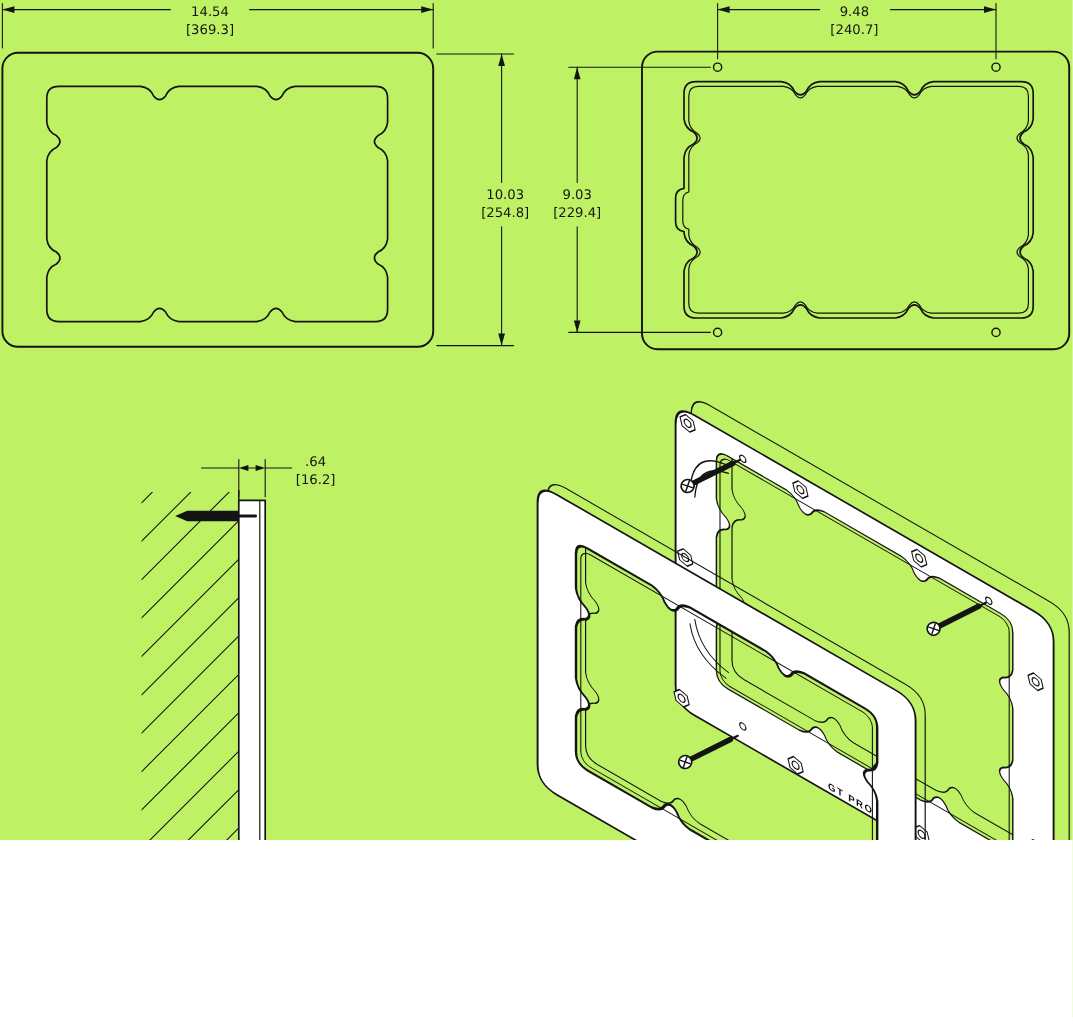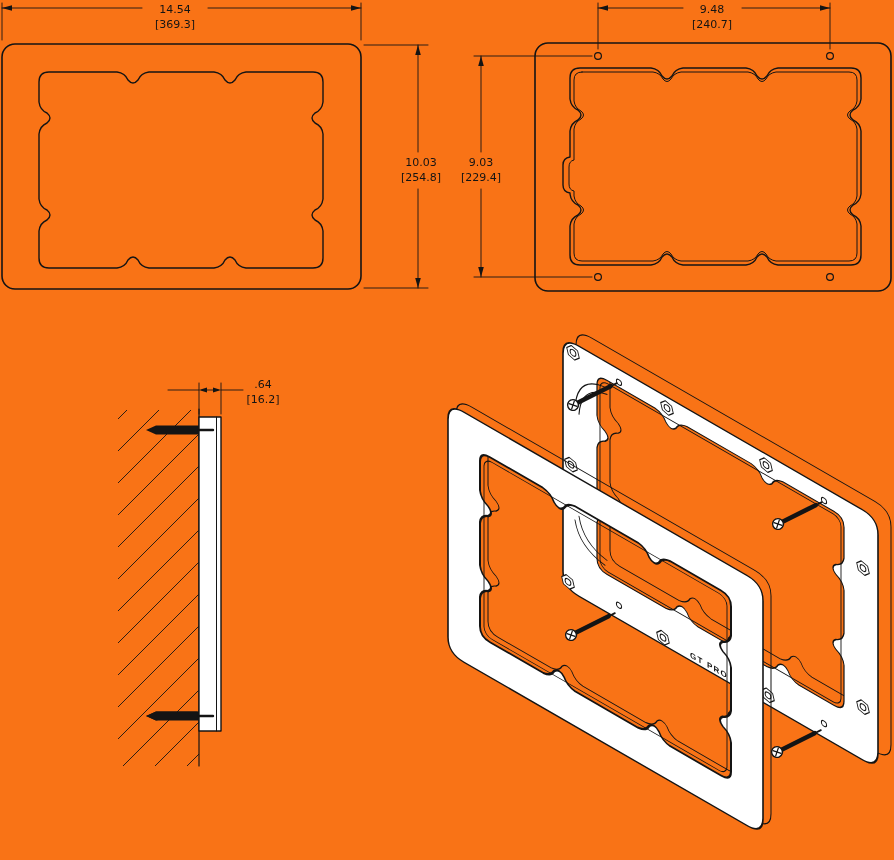--- a/index.html
+++ b/index.html
@@ -1,16 +1,16 @@
 <!DOCTYPE html>
 <html><head>
 <meta charset="utf-8">
 <style>
   html,body{margin:0;padding:0;background:#ffffff;}
-  #stage{position:relative;width:894px;height:860px;background:#f97316;overflow:hidden;}
+  #stage{position:relative;width:894px;height:700px;background:#bef264;overflow:hidden;}
   svg{display:block;}
   .ln{stroke:#141414;fill:none;stroke-linecap:round;stroke-linejoin:round;}
   .s09{stroke-width:.9;}
   .s10{stroke-width:1;}
   .s12{stroke-width:1.2;}
   .s14{stroke-width:1.4;}
   .s16{stroke-width:1.6;}
   .s20{stroke-width:2;}
   .whitefill{fill:#ffffff;}
   .ink{fill:#141414;stroke:none;}

